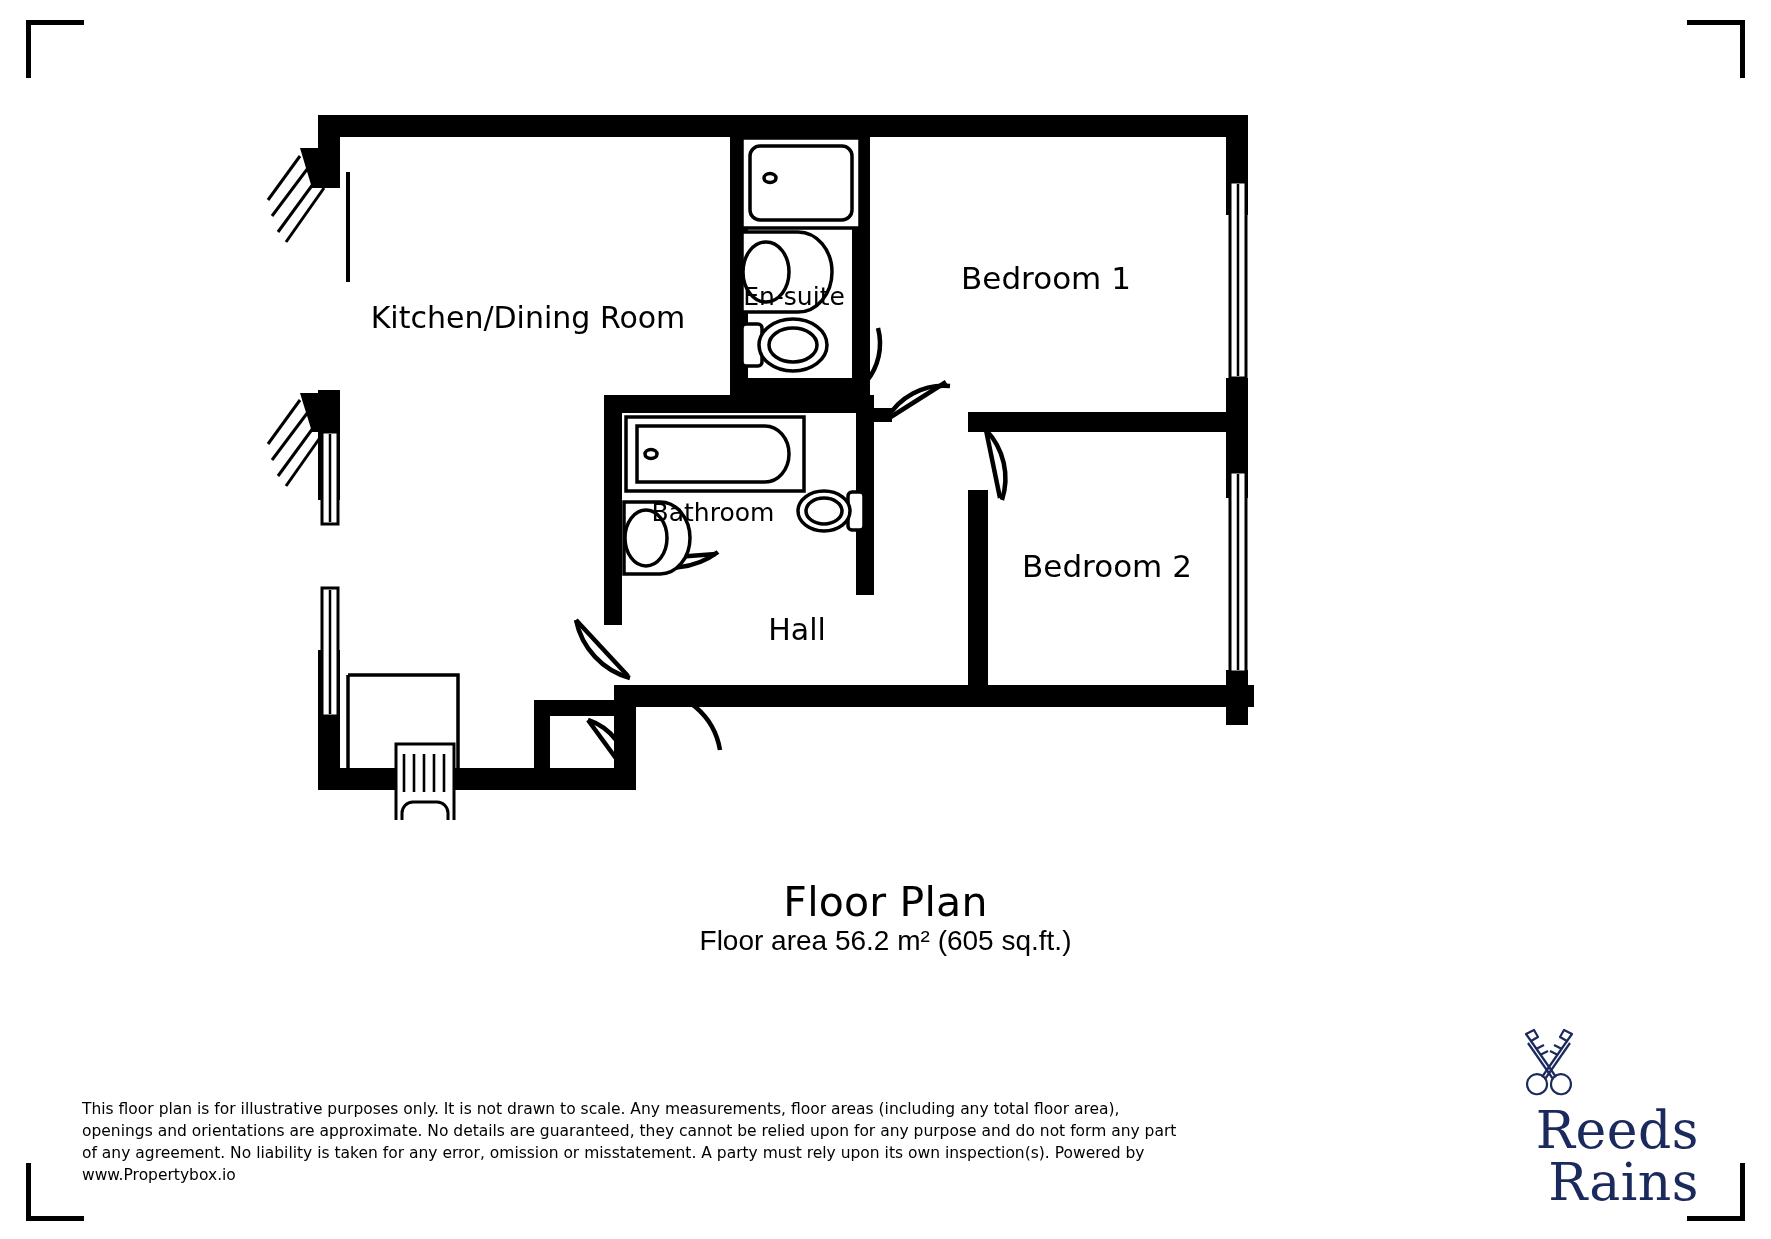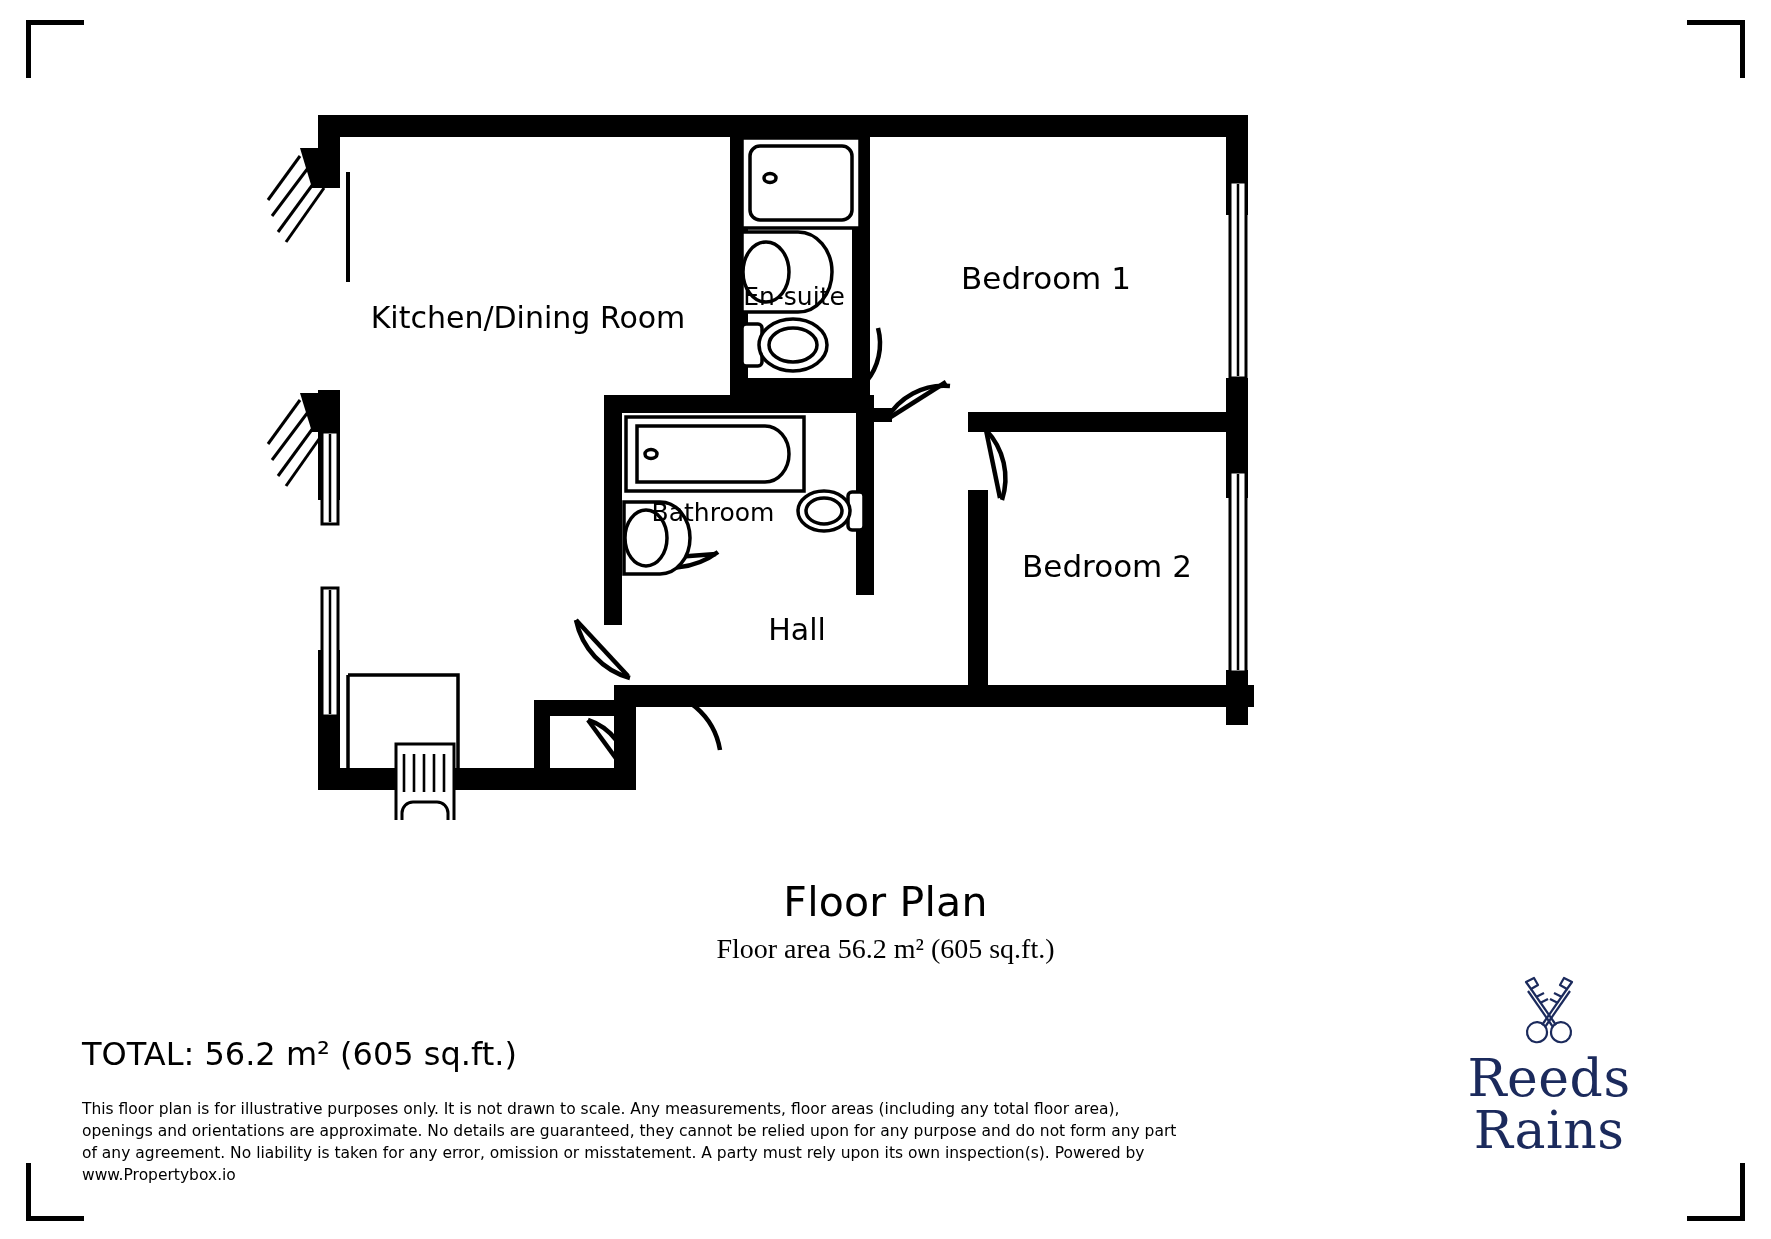--- a/index.html
+++ b/index.html
@@ -39,38 +39,38 @@
 
   .title-block{
     position:absolute;left:0;right:0;top:880px;text-align:center;
   }
   .plan-title{
     font-size:41px;letter-spacing:0.2px;color:#000;
     font-family:"DejaVu Sans","Liberation Sans",sans-serif;
     line-height:1.1;
   }
   .plan-area{
-    font-size:28px;color:#000;margin-top:8px;
-    font-family:Liberation Serif, serif;
+    font-size:28px;color:#000;margin-top:0;
+    font-family:Liberation Sans, sans-serif;
   }
 
   .total-line{
     position:absolute;left:82px;top:1035px;
     font-size:32px;color:#000;
     font-family:"DejaVu Sans","Liberation Sans",sans-serif;
   }
 
   .disclaimer{
     position:absolute;left:82px;top:1098px;width:1110px;
     font-size:15.5px;line-height:1.42;color:#000000;
     font-family:"DejaVu Sans","Liberation Sans",sans-serif;
   }
 
   .brand{
-    position:absolute;right:72px;top:976px;width:300px;text-align:center;
+    position:absolute;right:72px;top:1028px;width:300px;text-align:right;
   }
   .brand-name{
     font-family:"DejaVu Serif","Liberation Serif",serif;
     font-size:52px;color:#1b2a5c;letter-spacing:0.5px;line-height:1;
     margin-top:2px;
   }
   .brand-mark{display:block;margin:0 auto;}
 </style>
 </head>
 <body>
@@ -272,21 +272,20 @@
     <text class="room-label" x="1107" y="517" font-size="31">Bedroom 2</text>
     <text class="room-label" x="713" y="461" font-size="25">Bathroom</text>
     <text class="room-label" x="797" y="580" font-size="30">Hall</text>
   </svg>
 
   <div class="title-block">
     <div class="plan-title">Floor Plan</div>
     <div class="plan-area">Floor area 56.2 m² (605 sq.ft.)</div>
   </div>
 
-  <div class="total-line">TOTAL: 56.2 m² (605 sq.ft.)</div>
 
   <div class="disclaimer">This floor plan is for illustrative purposes only. It is not drawn to scale. Any measurements, floor areas (including any total floor area), openings and orientations are approximate. No details are guaranteed, they cannot be relied upon for any purpose and do not form any part of any agreement. No liability is taken for any error, omission or misstatement. A party must rely upon its own inspection(s). Powered by www.Propertybox.io</div>
 
   <div class="brand">
     <svg class="brand-mark" width="96" height="74" viewBox="0 0 96 74">
       <g fill="none" stroke="#1b2a5c" stroke-width="2.2" stroke-linejoin="round">
 
         <path d="M34 66 a10 10 0 1 1 12 -10 a10 10 0 0 1 -12 10 z"></path>
         <path d="M41 49 L66 13"></path>
         <path d="M44 51 L69 15"></path>

